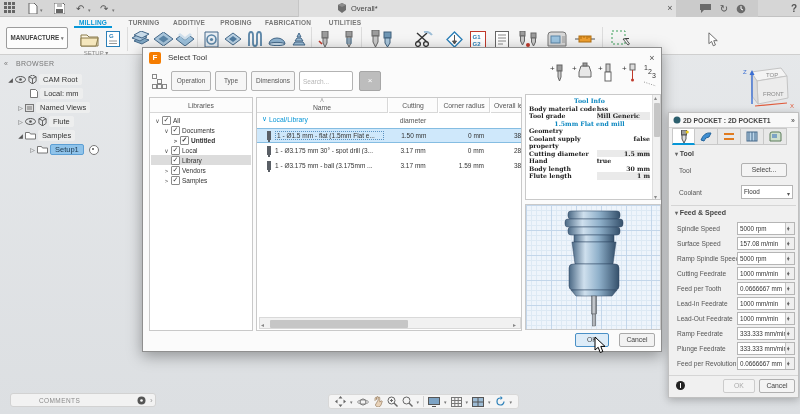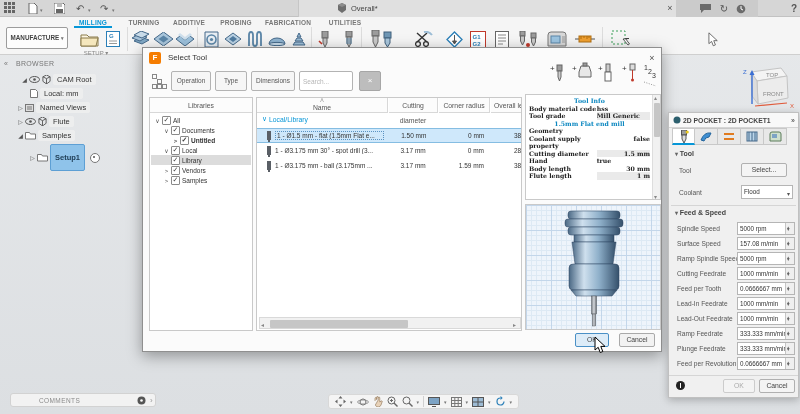--- a/index.html
+++ b/index.html
@@ -19,21 +19,21 @@
   .mbtn{background:#fdfdfd;border:1px solid #9c9c9c;border-radius:2px;font-size:6.3px;font-weight:bold;color:#444;
         text-align:center;line-height:20px;}
   .gcap{font-size:6px;color:#888;text-align:center;}
   .vdiv{width:1px;background:#dcdcdc;}
   .ribi{display:flex;align-items:center;justify-content:center;}
   
   .bhdr{font-size:7px;color:#777;letter-spacing:.3px;}
   .brow{display:flex;align-items:center;font-size:7.5px;color:#333;white-space:nowrap;}
   .pill{background:rgba(238,238,238,.85);border-radius:2px;padding:1px 4px;}
   .exp{font-size:6px;color:#555;width:9px;display:inline-block;text-align:center;}
-  .sel1{background:#8fc3ea;border:1px solid #5d9fd4;border-radius:2px;padding:8px 4px;font-weight:bold;color:#1c3a52;}
+  .sel1{background:#8fc3ea;border:1px solid #5d9fd4;border-radius:2px;padding:0 4px;font-weight:normal;color:#1c3a52;}
   .radio{width:8px;height:8px;border:1px solid #777;border-radius:50%;position:relative;background:#fff;}
   .radio::after{content:"";position:absolute;left:2px;top:2px;width:2px;height:2px;border-radius:50%;background:#555;}
   
   .dlg{background:#fbfbfb;border:1px solid #8f8f8f;box-shadow:0 4px 14px rgba(0,0,0,.35);}
   .dtitle{font-size:8px;color:#333;line-height:18px;}
   .flogo{background:#f57c00;border-radius:2px;color:#fff;font-size:8px;font-weight:bold;text-align:center;line-height:12px;}
   .x{font-size:9px;color:#555;text-align:center;line-height:14px;}
   .fbtn{background:#f6f6f6;border:1px solid #b3b3b3;border-radius:2px;font-size:6.5px;color:#555;text-align:center;line-height:18px;}
   .srch{border:1px solid #b3b3b3;border-radius:2px;background:#fff;font-size:6.5px;color:#333;padding:0 3px;font-family:"Liberation Sans",sans-serif;}
   .srch::placeholder{color:#b5b5b5;}
@@ -327,21 +327,21 @@
           <rect x="1" y="1" width="13" height="13" fill="none" stroke="#3da05a" stroke-dasharray="2 2"></rect>
           <path d="M12 9l5 6 1.5-1-4-5.5H18z" fill="#fff" stroke="#333" stroke-width=".8"></path>
         </svg>
     </div>
   </div>
 
   <div class="r" style="left:0;top:58px;width:140px;height:150px">
     <div class="bhdr r" style="left:4px;top:2px">«</div>
     <div class="bhdr r" style="left:16px;top:2px">BROWSER</div>
 
-    <div class="brow r" style="left:20px;top:16px">
+    <div class="brow r" style="left:6px;top:16px">
       <span class="exp">◢</span>
       <svg width="11" height="7" viewBox="0 0 11 7">
           <ellipse cx="5.5" cy="3.5" rx="5" ry="3" fill="none" stroke="#555"></ellipse>
           <circle cx="5.5" cy="3.5" r="1.3" fill="#555"></circle>
         </svg>
       <svg width="9" height="9" viewBox="0 0 10 10" style="margin:0 2px">
           <path d="M5 0l4 2v5l-4 3-4-3V2z" fill="none" stroke="#555"></path>
           <path d="M1 2l4 2 4-2M5 4v6" stroke="#555" fill="none"></path>
         </svg>
       <span class="pill">CAM Root</span>

